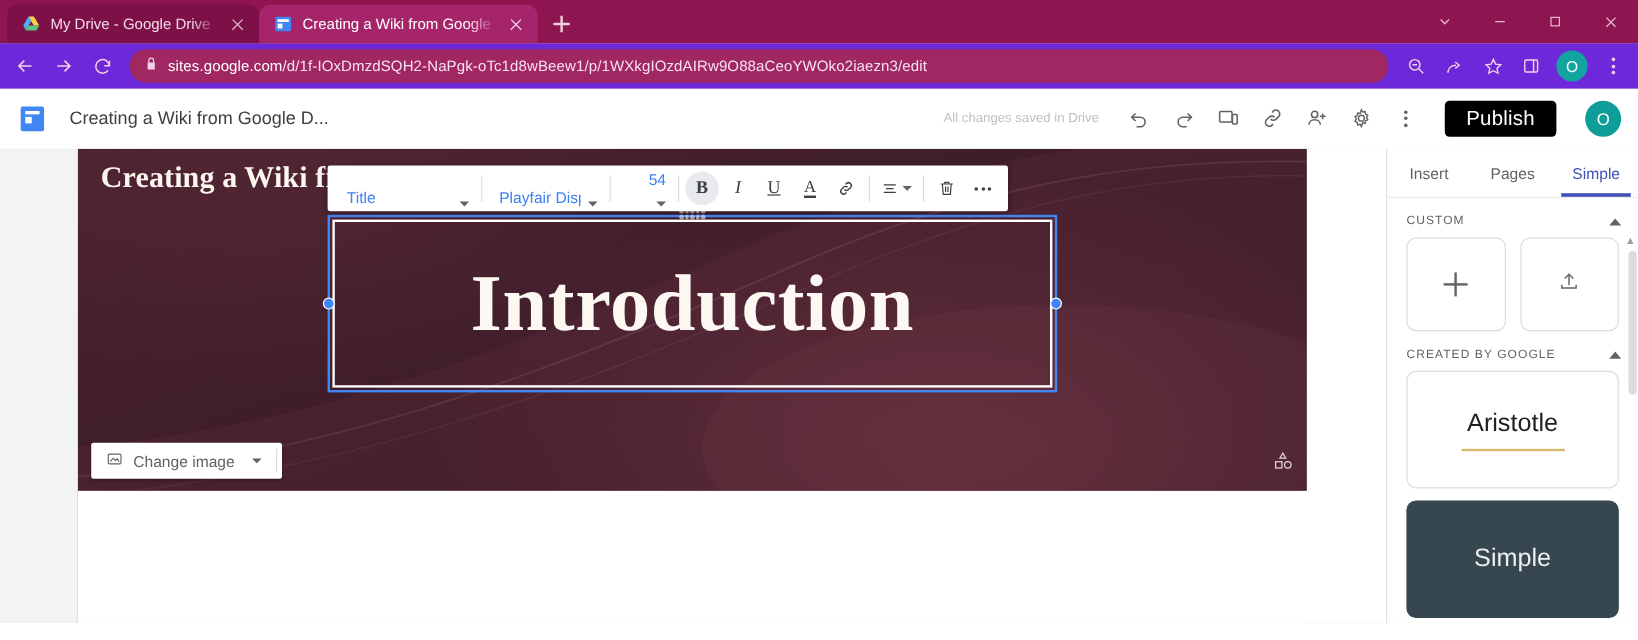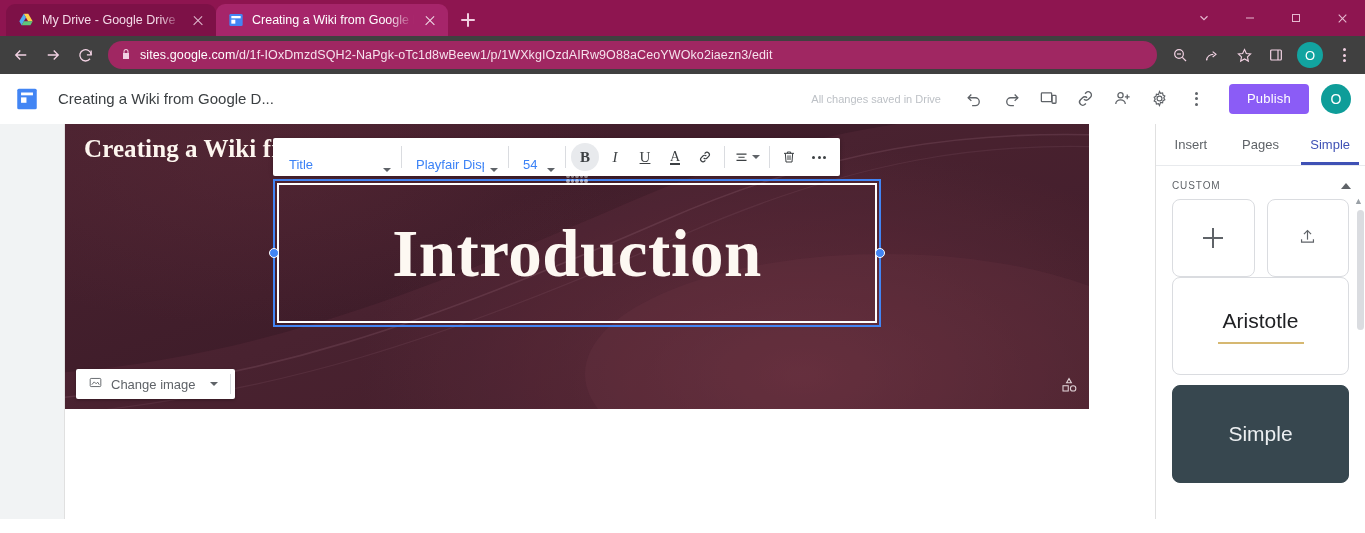--- a/index.html
+++ b/index.html
@@ -48,21 +48,21 @@
   }
   .newtab::before { left: 7px; top: 13.2px; width: 14px; height: 1.6px; }
   .newtab::after  { left: 13.2px; top: 7px; width: 1.6px; height: 14px; }
 
   .winctrls {
     position: absolute; right: 0; top: 0; height: 36px; display: flex; align-items: center;
   }
   .winctrl { width: 46px; height: 36px; display: flex; align-items: center; justify-content: center; color: #e6b9d0; }
 
   .toolbar {
-    height: 38px; background: #404040; display: flex; align-items: center;
+    height: 38px; background: #6d28d9; display: flex; align-items: center;
     padding: 0 6px; gap: 2px;
   }
   .navbtn {
     width: 30px; height: 30px; display: flex; align-items: center; justify-content: center;
     color: #f2d2e3; flex: none;
   }
   .omnibox {
     flex: 1 1 auto; height: 28px; background: #a02762; border-radius: 14px;
     display: flex; align-items: center; gap: 8px; padding: 0 10px 0 12px;
     margin: 0 6px; min-width: 0;
@@ -102,22 +102,22 @@
   }
   .save-status {
     margin-left: auto; font-size: 11px; color: #bdc1c6; padding-right: 12px; white-space: nowrap;
   }
   .hdr-icons { display: flex; align-items: center; gap: 1px; flex: none; }
   .hdr-icon {
     width: 36px; height: 36px; display: flex; align-items: center; justify-content: center;
     color: #5f6368; border-radius: 50%;
   }
   .publish-btn {
-    background: #8b5cf6; color: #ffffff; font-size: 13px; font-weight: 500;
-    border: none; border-radius: 4px; height: 30px; padding: 0 18px; margin: 0 8px 0 10px;
+    background: #000000; color: #ffffff; font-size: 17px; font-weight: 500;
+    border: none; border-radius: 4px; height: 30px; padding: 0 18px; margin: 0 20px 0 10px;
     letter-spacing: .2px; flex: none;
   }
   .account-avatar {
     width: 30px; height: 30px; border-radius: 50%; background: #0e9d99; color: #fff;
     font-size: 14px; display: flex; align-items: center; justify-content: center; flex: none;
     margin-right: 4px;
   }
 
   
   .main { display: flex; height: 395px; background: #f1f3f4; }
@@ -179,21 +179,21 @@
     position: absolute; left: 208px; top: 14px; height: 38px;
     background: #ffffff; border-radius: 2px; box-shadow: 0 1px 4px rgba(0,0,0,.28);
     display: flex; align-items: center; padding: 0 6px; gap: 0;
   }
   .tt-select {
     display: flex; align-items: flex-end; height: 30px; padding: 0 6px 0 10px;
     font-size: 13px; color: #3b82f6; white-space: nowrap;
   }
   .tt-select.style-sel { width: 118px; }
   .tt-select.font-sel  { width: 98px; }
-  .tt-select.size-sel  { width: 48px; }
+  .tt-select.size-sel  { width: 48px; flex-direction: column; }
   .tt-select .lbl { flex: 1 1 auto; overflow: hidden; white-space: nowrap; }
   .caret {
     width: 0; height: 0; margin-left: 6px; flex: none;
     border-left: 4px solid transparent; border-right: 4px solid transparent;
     border-top: 4.5px solid #5f6368;
   }
   .tt-sep { width: 1px; height: 22px; background: #dadce0; margin: 0 4px; flex: none; }
   .tt-btn {
     width: 28px; height: 28px; display: flex; align-items: center; justify-content: center;
     color: #3c4043; border-radius: 50%; margin: 0 1px; font-size: 14px; flex: none;
@@ -614,20 +614,24 @@
             <span>
               <svg width="19" height="19" viewBox="0 0 24 24" fill="none" stroke="#5f6368" stroke-width="1.5">
                 <path d="M12 16V4.5"></path>
                   <path d="M7.5 9L12 4.5 16.5 9"></path>
                 <path d="M4.5 15.5v3.5h15v-3.5"></path>
               </svg>
             </span>
           </div>
         </div>
 
+        <div class="section-head">
+          <span>CREATED BY GOOGLE</span>
+          <span class="chev-up"></span>
+        </div>
 
         <div class="theme-card light">
           <span class="theme-name">Aristotle</span>
           <span class="theme-rule"></span>
         </div>
 
         <div class="theme-card dark">
           <span class="theme-name">Simple</span>
         </div>
 

